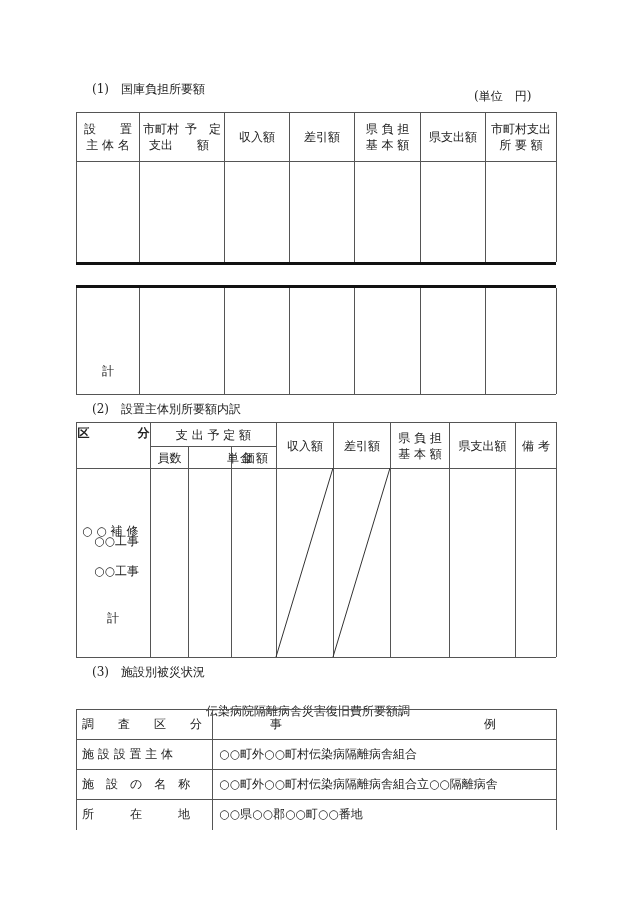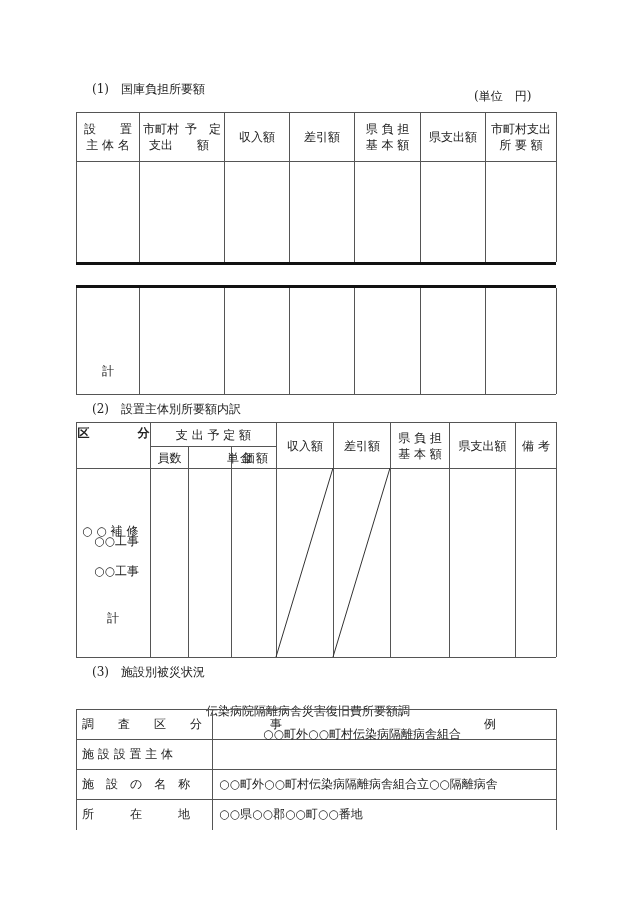--- a/index.html
+++ b/index.html
@@ -146,20 +146,20 @@
 
   <div class="vl" style="left:76px;top:709px;height:121px;"></div>
   <div class="vl" style="left:212px;top:709px;height:121px;"></div>
   <div class="vl" style="left:556px;top:709px;height:121px;"></div>
 
   <div class="txt" style="left:82px;top:717px;">調　　査　　区　　分</div>
   <div class="txt" style="left:270px;top:717px;">事</div>
   <div class="txt" style="left:484px;top:717px;">例</div>
 
   <div class="txt" style="left:82px;top:747px;">施 設 設 置 主 体</div>
-  <div class="txt" style="left:219px;top:727px;margin-left:44px;">○○町外○○町村伝染病隔離病舎組合</div>
+  <div class="txt" style="left:219px;top:747px;">○○町外○○町村伝染病隔離病舎組合</div>
 
   <div class="txt" style="left:82px;top:777px;">施　設　の　名　称</div>
   <div class="txt" style="left:219px;top:777px;">○○町外○○町村伝染病隔離病舎組合立○○隔離病舎</div>
 
   <div class="txt" style="left:82px;top:807px;">所　　　在　　　地</div>
   <div class="txt" style="left:219px;top:807px;">○○県○○郡○○町○○番地</div>
 </div>
 
 </body></html>

